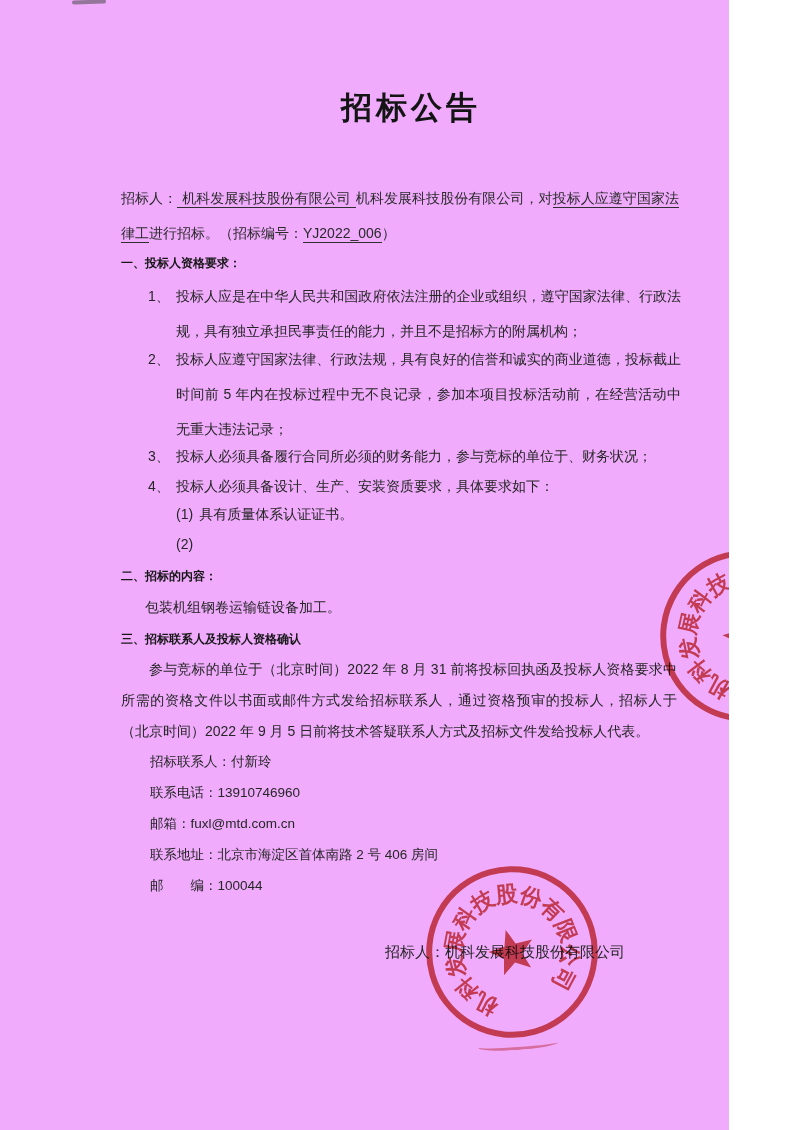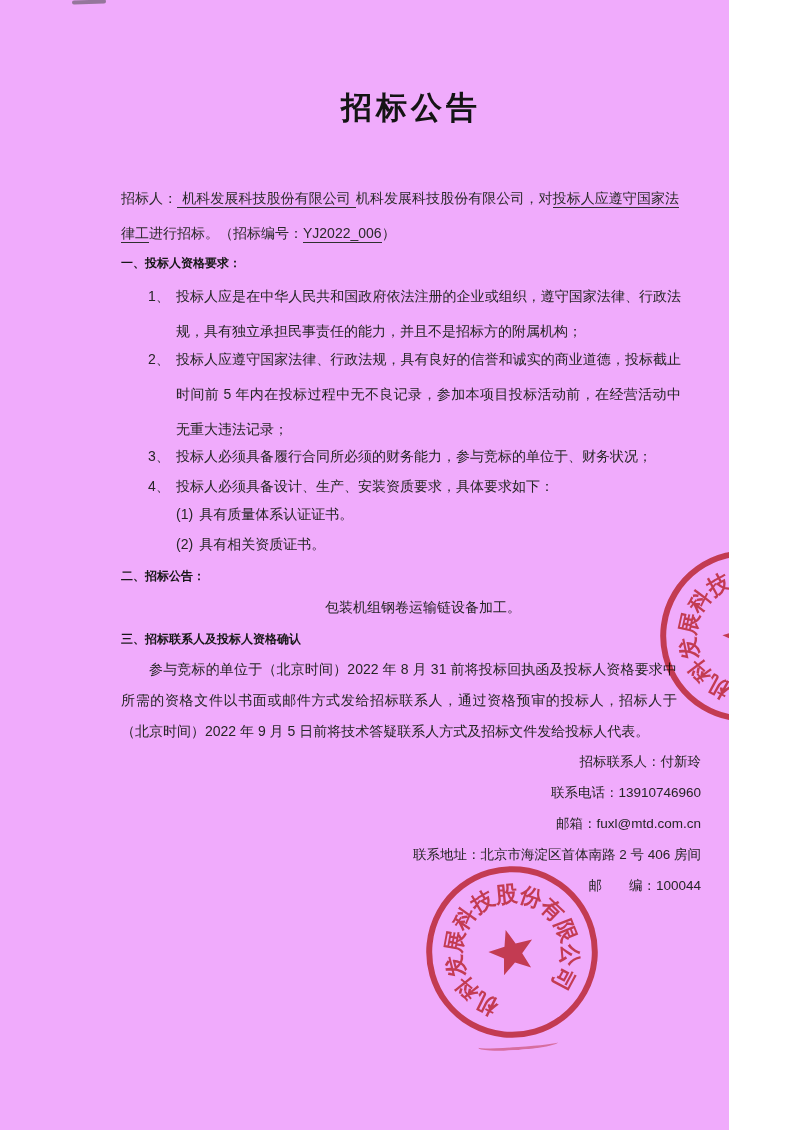--- a/index.html
+++ b/index.html
@@ -38,28 +38,28 @@
   .item-1 { margin-top:-2px; }
   .item-2 { margin-top:-7px; }
   .item-3 { margin-top:-8px; }
   .item-4 { margin-top:-5px; }
 
   .subitem { display:flex; line-height:35px; font-size:14px; margin-left:55px; }
   .subitem .no { flex:none; margin-right:6px; }
   .sub-1 { margin-top:-7px; }
   .sub-2 { margin-top:-5px; }
 
-  .body2 { margin-top:-4px; margin-left:24px; font-size:14px; line-height:35px;text-align:center; }
+  .body2 { margin-top:-4px; margin-left:24px; font-size:14px; line-height:35px; }
 
   .para3 {
     margin-top:-3px; width:556px; font-size:14px; line-height:31px;
     text-align:justify; text-indent:28px;
   }
 
-  .contacts { margin-top:-1px; margin-left:29px; font-size:13.5px; line-height:31px;text-align:right; }
+  .contacts { margin-top:-1px; margin-left:29px; font-size:13.5px; line-height:31px; }
   .contact-line { white-space:pre; }
 
   .sig-line { font-size:15px; line-height:32px; color:#262626; white-space:pre; }
   .sig-bidder { margin-top:35px; margin-left:264px; }
   .sig-date { margin-left:294px; }
 
   .seal {
     position:absolute; width:184px; height:184px; z-index:2;
     mix-blend-mode:multiply; opacity:.82; pointer-events:none;
   }
@@ -103,37 +103,37 @@
       <span class="no">4、</span>
       <span class="txt">投标人必须具备设计、生产、安装资质要求，具体要求如下：</span>
     </div>
 
     <div class="subitem sub-1">
       <span class="no">(1)</span>
       <span>具有质量体系认证证书。</span>
     </div>
     <div class="subitem sub-2">
       <span class="no">(2)</span>
-      <span>具有相关资质证书。</span>
     </div>
 
-    <div class="heading h2">二、招标公告：</div>
+    <div class="heading h2">二、招标的内容：</div>
     <div class="body2">包装机组钢卷运输链设备加工。</div>
 
     <div class="heading h3">三、招标联系人及投标人资格确认</div>
     <p class="para3">参与竞标的单位于（北京时间）2022 年 8 月 31 前将投标回执函及投标人资格要求中所需的资格文件以书面或邮件方式发给招标联系人，通过资格预审的投标人，招标人于（北京时间）2022 年 9 月 5 日前将技术答疑联系人方式及招标文件发给投标人代表。</p>
 
     <div class="contacts">
       <div class="contact-line"><span>招标联系人：</span><span>付新玲</span></div>
       <div class="contact-line"><span>联系电话：</span><span>13910746960</span></div>
       <div class="contact-line"><span>邮箱：</span><span>fuxl@mtd.com.cn</span></div>
       <div class="contact-line"><span>联系地址：</span><span>北京市海淀区首体南路 2 号 406 房间</span></div>
       <div class="contact-line"><span>邮　　编：</span><span>100044</span></div>
     </div>
 
+    <div class="sig-line sig-bidder"><span>招标人：</span><span>机科发展科技股份有限公司</span></div>
 
   </div>
 
   <svg class="hidden-defs" aria-hidden="true">
     <defs>
       <g id="seal-group">
         <circle cx="100" cy="100" r="90" fill="none" stroke-width="6.5" stroke="#c5322d"></circle>
         <path id="seal-text-arc" d="M 72.5,147.6 A 55 55 0 1 1 127.5,147.6" fill="none"></path>
         <polygon points="100,75 106.3,92.3 124.7,93 110.3,104.3 115.3,122 100,111.8 84.7,122 89.7,104.3 75.3,93 93.7,92.3" fill="#c5322d"></polygon>
         <text font-size="24" font-weight="bold" fill="#c5322d">

